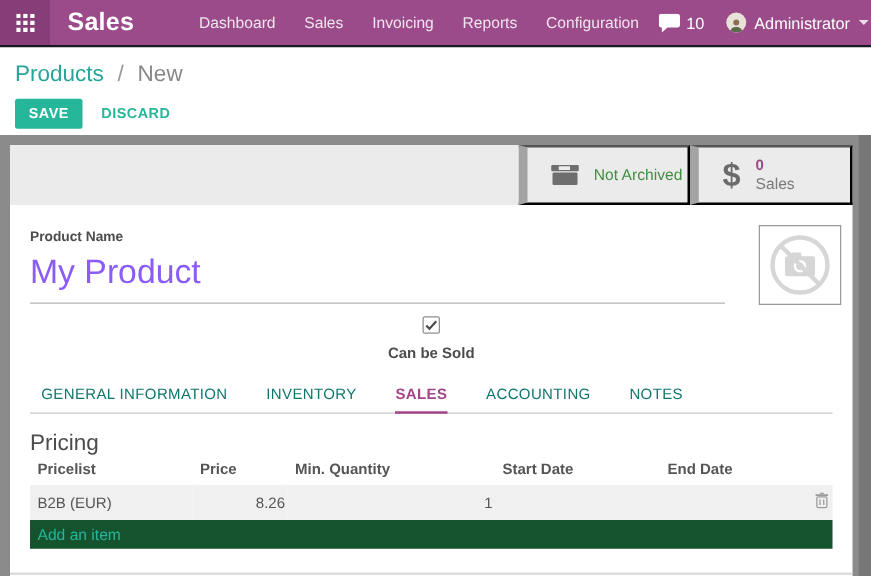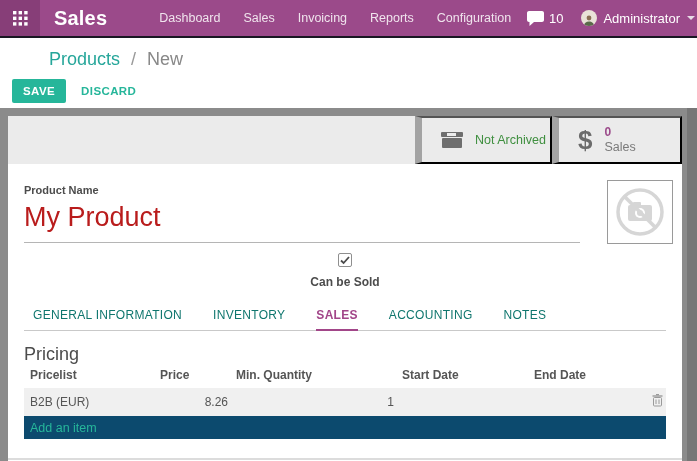--- a/index.html
+++ b/index.html
@@ -15,21 +15,21 @@
   .topbar-right { margin-left:auto; display:flex; gap:18px; padding-right:2px; }
   .msg-btn { display:flex; align-items:center; gap:5px; color:#fff; font-size:13px; cursor:pointer; }
   .user-menu { display:flex; align-items:center; gap:6px; color:#fff; font-size:13px; cursor:pointer; }
   .avatar { width:16px; height:16px; border-radius:50%; background:#e9e2d8; overflow:hidden; display:flex; align-items:flex-end; justify-content:center; }
   .caret { width:0; height:0; border-left:4px solid transparent; border-right:4px solid transparent; border-top:4px solid #e8dce6; margin-left:1px; }
   .topbar-line { position:absolute; top:36px; left:0; width:697px; height:2px; background:#191722; }
 
   
   .control-panel { position:absolute; top:38px; left:0; width:697px; height:70px; background:#fff; padding:11px 12px 0 12px; }
   .breadcrumb { font-size:18px; color:#888; }
-  .breadcrumb .bc-link { color:#26a69a; cursor:pointer;margin-left:37px; }
+  .breadcrumb .bc-link { color:#26a69a; cursor:pointer; }
   .bc-sep { color:#999; margin:0 6px; }
   .cp-buttons { margin-top:9px; display:flex; align-items:center; gap:4px; }
   .btn-save { background:#26b69a; color:#fff; border:none; font-family:inherit; font-size:11.5px; font-weight:bold; letter-spacing:.4px; padding:6px 11px; border-radius:2px; cursor:pointer; }
   .btn-discard { background:transparent; color:#26b69a; border:none; font-family:inherit; font-size:11.5px; font-weight:bold; letter-spacing:.4px; padding:6px 11px; cursor:pointer; }
 
   
   .page { position:absolute; top:108px; left:0; width:697px; height:353px; background:#8b8b8b; }
   .scrollbar-thumb { position:absolute; top:0; right:0; width:10px; height:353px; background:#777; }
   .sheet { position:absolute; top:8px; left:8px; width:674px; height:345px; background:#fff; }
 
@@ -44,21 +44,21 @@
   .archive-icon .dash { position:absolute; top:1px; left:6px; width:9px; height:3px; background:#ebebeb; }
   .archive-label { color:#3f8f3f; font-size:12.5px; }
   .dollar-icon { color:#6b6b6b; font-size:26px; font-weight:bold; line-height:1; }
   .stat-text { display:flex; flex-direction:column; line-height:1.2; text-align:left; }
   .stat-value { color:#9b4a8a; font-size:12px; font-weight:bold; }
   .stat-label { color:#7a7a7a; font-size:12.5px; }
 
   
   .sheet-body { position:relative; padding:20px 16px 0 16px; }
   .field-label { font-size:11px; font-weight:bold; color:#4c4c4c; }
-  .name-input { width:556px; font-size:27px; color:#b91c1c; border-bottom:1px solid #b5b5b5; padding:4px 0 9px 0; margin-top:2px; cursor:text; }
+  .name-input { width:556px; font-size:27px; color:#8b5cf6; border-bottom:1px solid #b5b5b5; padding:4px 0 9px 0; margin-top:2px; cursor:text; }
   .image-box { position:absolute; top:16px; right:9px; width:66px; height:64px; border:1px solid #9a9a9a; background:#fff; display:flex; align-items:center; justify-content:center; cursor:pointer; }
 
   .check-row { margin-top:10px; display:flex; align-items:center; gap:8px; cursor:pointer;flex-direction:column; }
   .checkbox { width:14px; height:14px; background:#fff; border:1px solid #8f8f8f; border-radius:2px; display:flex; align-items:center; justify-content:center; }
   .check-label { font-size:12px; font-weight:bold; color:#4c4c4c; }
 
   
   .tabs { margin-top:19px; display:flex; gap:31px; border-bottom:1px solid #c9c9c9; padding-left:9px; }
   .tab { font-size:12px; color:#0f766e; letter-spacing:.3px; padding-bottom:7px; border-bottom:2px solid transparent; margin-bottom:-1px; cursor:pointer; }
   .tab.active { color:#a24689; font-weight:bold; border-bottom-color:#a24689; }
@@ -70,21 +70,21 @@
   table.pricing col.c-qty{width:166px;} table.pricing col.c-start{width:132px;}
   table.pricing col.c-end{width:116px;} table.pricing col.c-del{width:22px;}
   table.pricing th { text-align:left; color:#555; font-weight:bold; padding:3px 2px 6px 6px; }
   table.pricing td { color:#555; padding:6px 2px 6px 6px; height:13px; cursor:pointer; }
   td.num, th.num-h { text-align:right; }
   th.num-h { text-align:left; }
   tr.row-odd td { background:#f0f0f0; }
   tr.row-even td { background:#fff; }
   td.del-cell { text-align:center; padding:6px 2px; }
   .trash-btn { cursor:pointer; display:inline-block; line-height:0; }
-  .add-row { width:642px; background:#0c4a6e; color:#26b69a; font-size:12.5px; padding:5px 6px; height:23px; cursor:pointer; }
+  .add-row { width:642px; background:#14532d; color:#26b69a; font-size:12.5px; padding:5px 6px; height:23px; cursor:pointer; }
   .sheet-bottom-line { position:absolute; bottom:1px; left:0; width:674px; height:2px; background:#dcdcdc; }
 </style>
 </head>
 <body>
 
 <div class="topbar">
   <div class="apps-btn">
     <svg width="15" height="15" viewBox="0 0 15 15">
       <g fill="#ffffff">
         <rect x="0" y="0" width="3.4" height="3.4"></rect>

